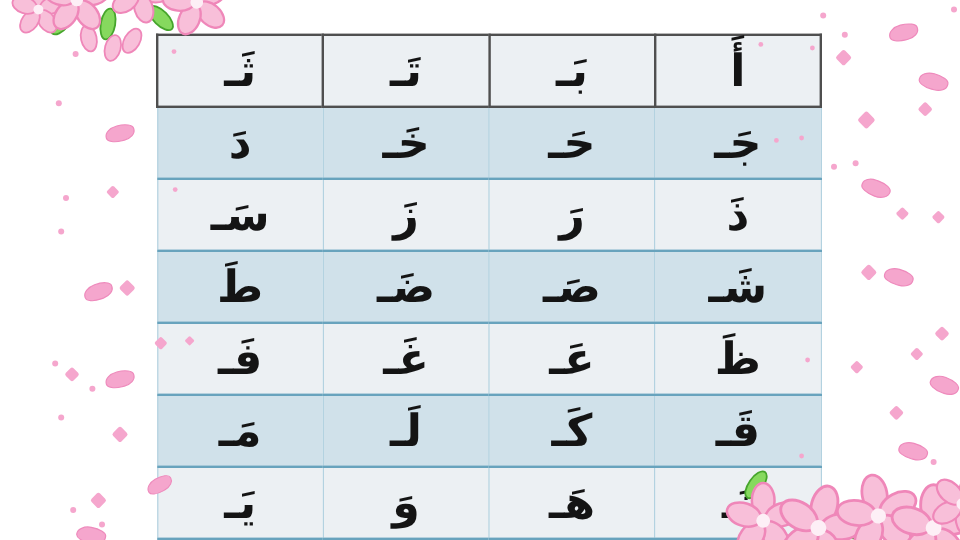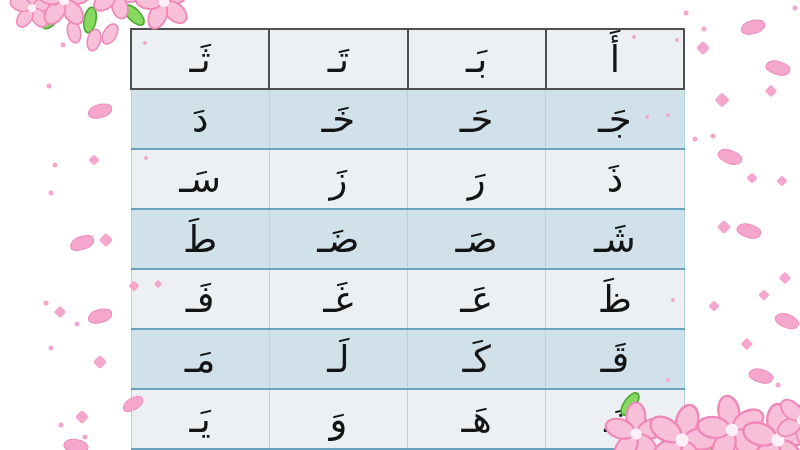--- a/index.html
+++ b/index.html
@@ -29,21 +29,21 @@
     position:absolute;
     left:130px;top:28px;
     width:555px;height:406px;
     border-collapse:collapse;
     table-layout:fixed;
     z-index:1;
   }
   table.letters td{
     width:25%;height:58px;
     text-align:center;vertical-align:middle;
-    font-size:37px;font-weight:400;
+    font-size:37px;font-weight:700;
     color:var(--letter-color);
     line-height:1;
     padding:0;
     border:1.5px solid var(--border-v);
     border-top:2px solid var(--border-h);
     border-bottom:2px solid var(--border-h);
   }
   tr.light td{background:var(--row-light);}
   tr.blue td{background:var(--row-blue);}
   tr.header td{border:2.5px solid var(--border-dark);}

